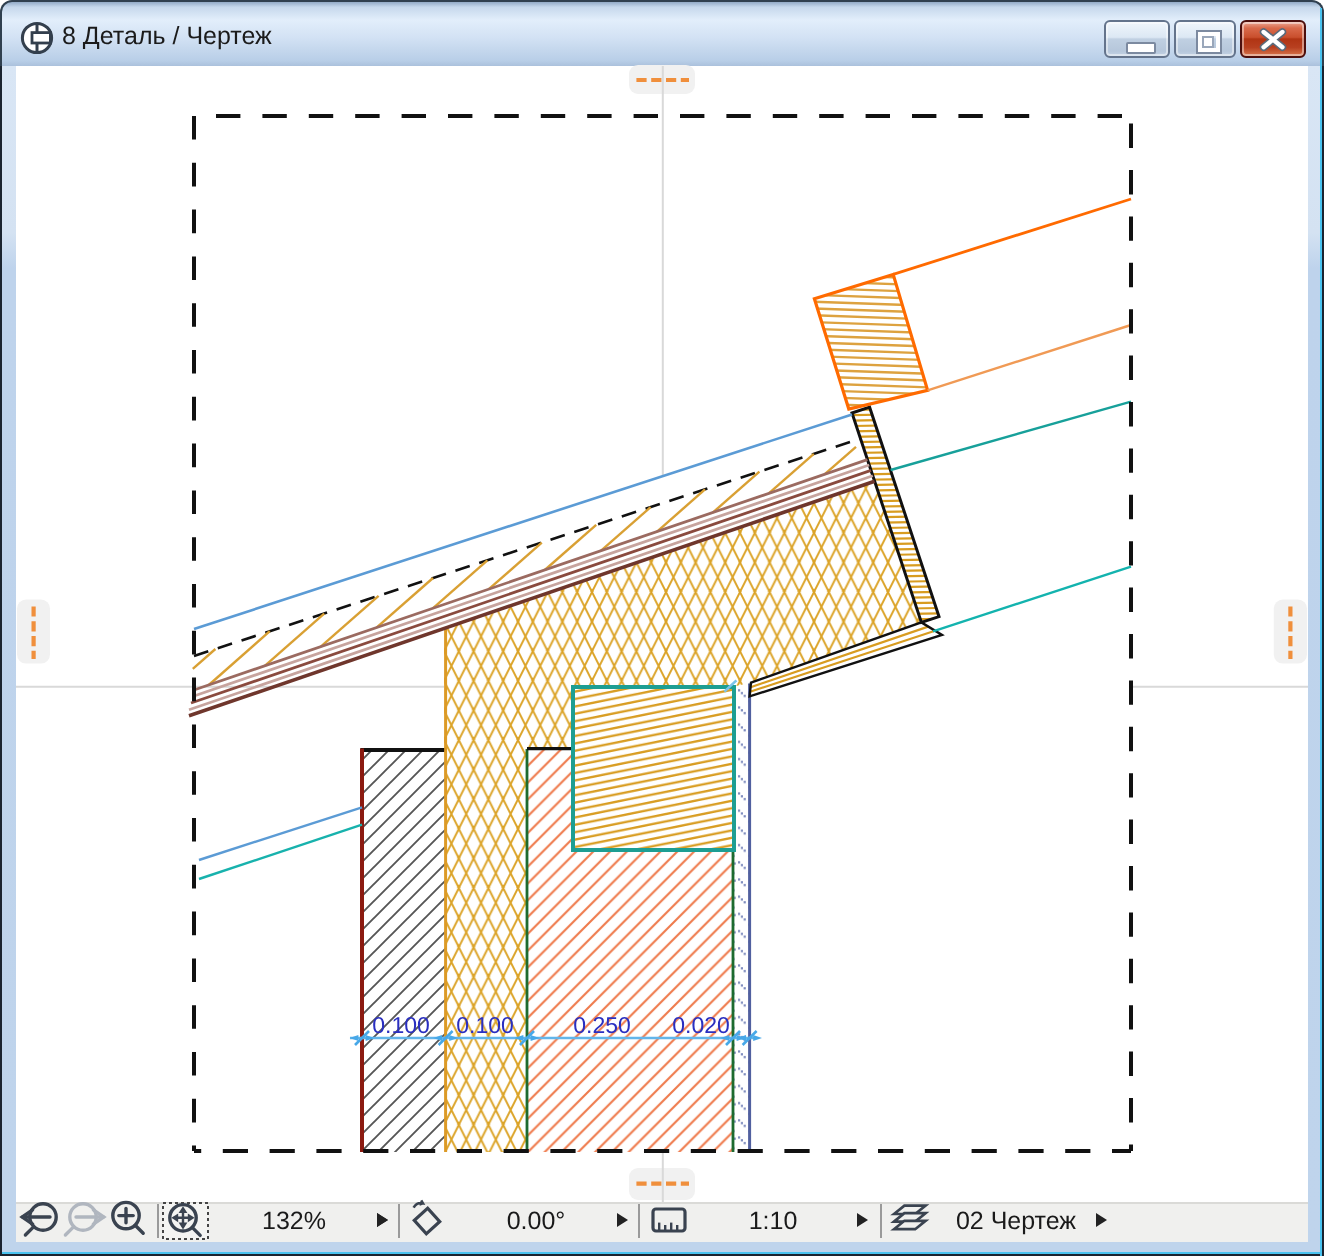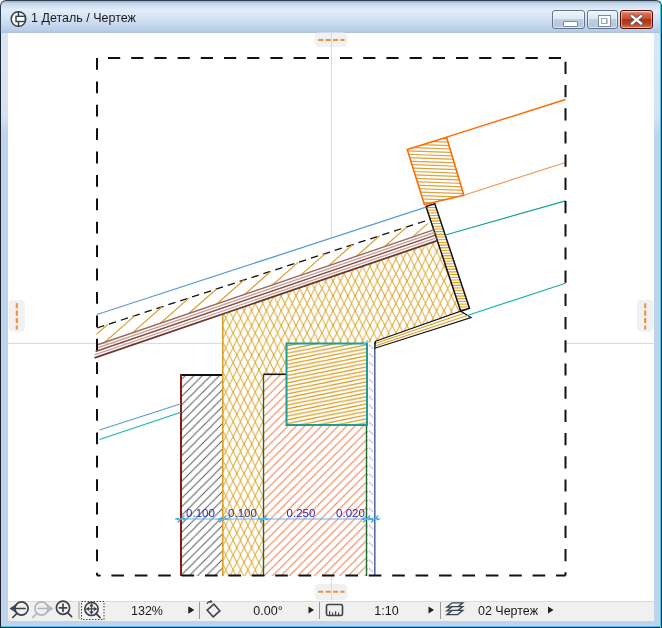--- a/index.html
+++ b/index.html
@@ -23,21 +23,21 @@
 </style></head>
 <body>
 <div id="win">
 <div id="lbord"></div>
     <div id="rbord"></div>
 <div id="bbord"></div>
     <div id="bcyan"></div>
     <div id="bdark"></div>
 <div id="titlebar"></div>
 <div id="rcyan"></div>
-<div id="titletext">1 Деталь / Чертеж</div>
+<div id="titletext">8 Деталь / Чертеж</div>
 <svg style="position:absolute;left:0;top:0" width="40" height="40">
 <g stroke="#333f4d" stroke-width="1.5" fill="none">
 <circle cx="18.5" cy="19" r="7.3" fill="white"></circle>
 <line x1="18.5" y1="11.7" x2="18.5" y2="26.3"></line>
 <rect x="16" y="16.3" width="9.2" height="5.2" fill="white" stroke-width="1.4"></rect>
 </g>
     </svg>
 <div style="position:absolute;left:552px;top:10px;width:31px;height:17px;background:linear-gradient(180deg,#f0f6fc 0%,#dce8f4 45%,#c0d0e2 50%,#b6c7db 85%,#c3d2e4 100%);border:1px solid #64748c;border-radius:3px;box-shadow:inset 0 0 0 1px rgba(255,255,255,0.45)">
       <div style="position:absolute;left:9.5px;top:9.5px;width:13px;height:4px;background:#ffffff;border:1px solid #7c8aa0;border-radius:1px"></div>
     </div>

